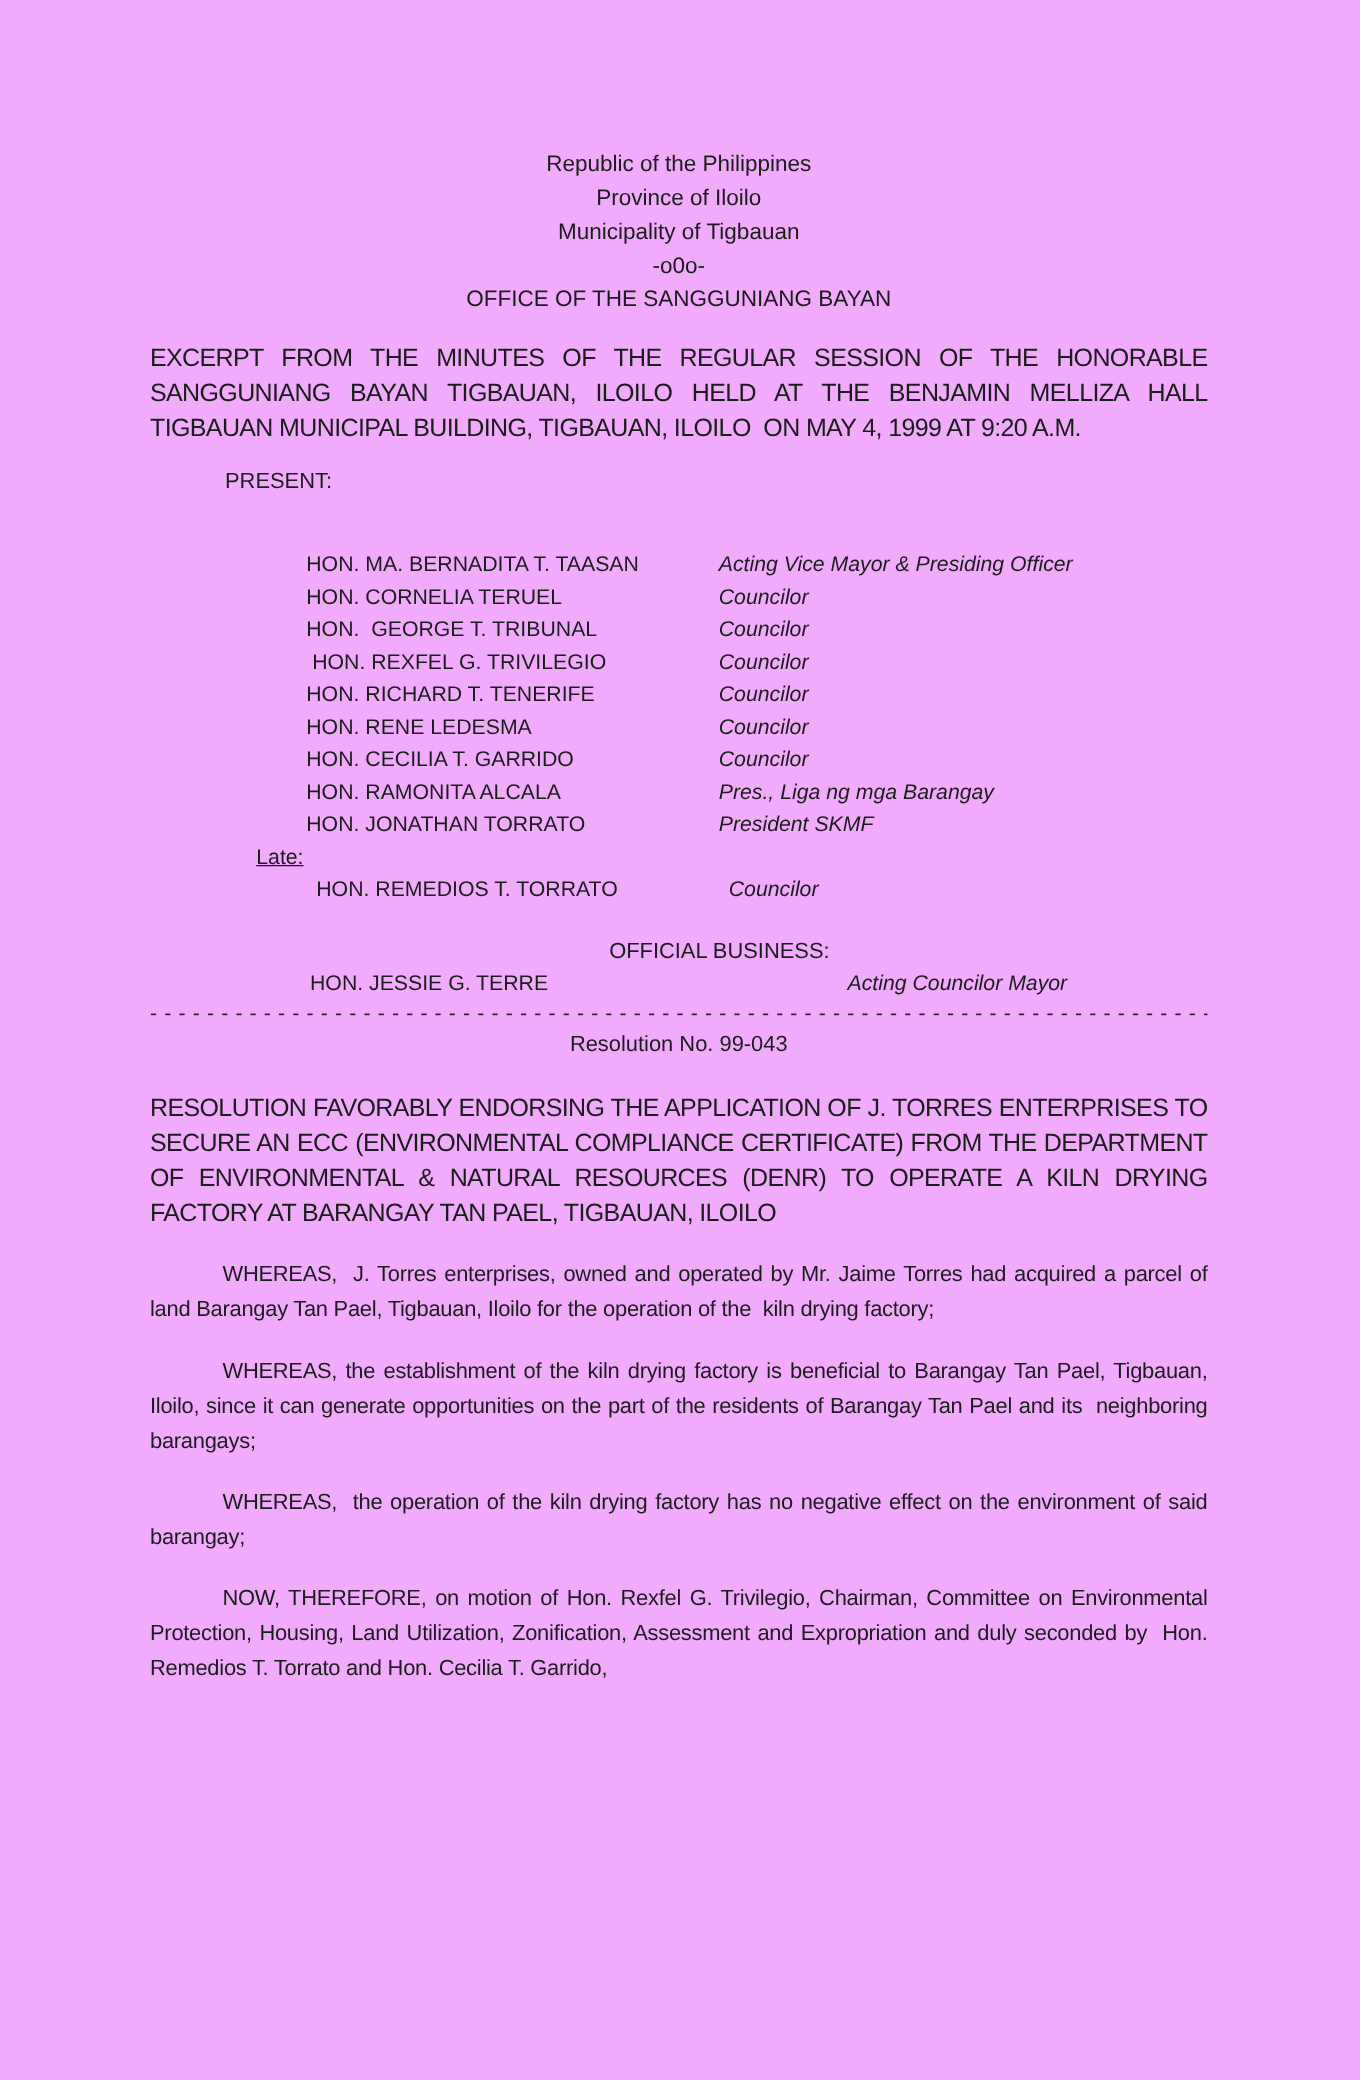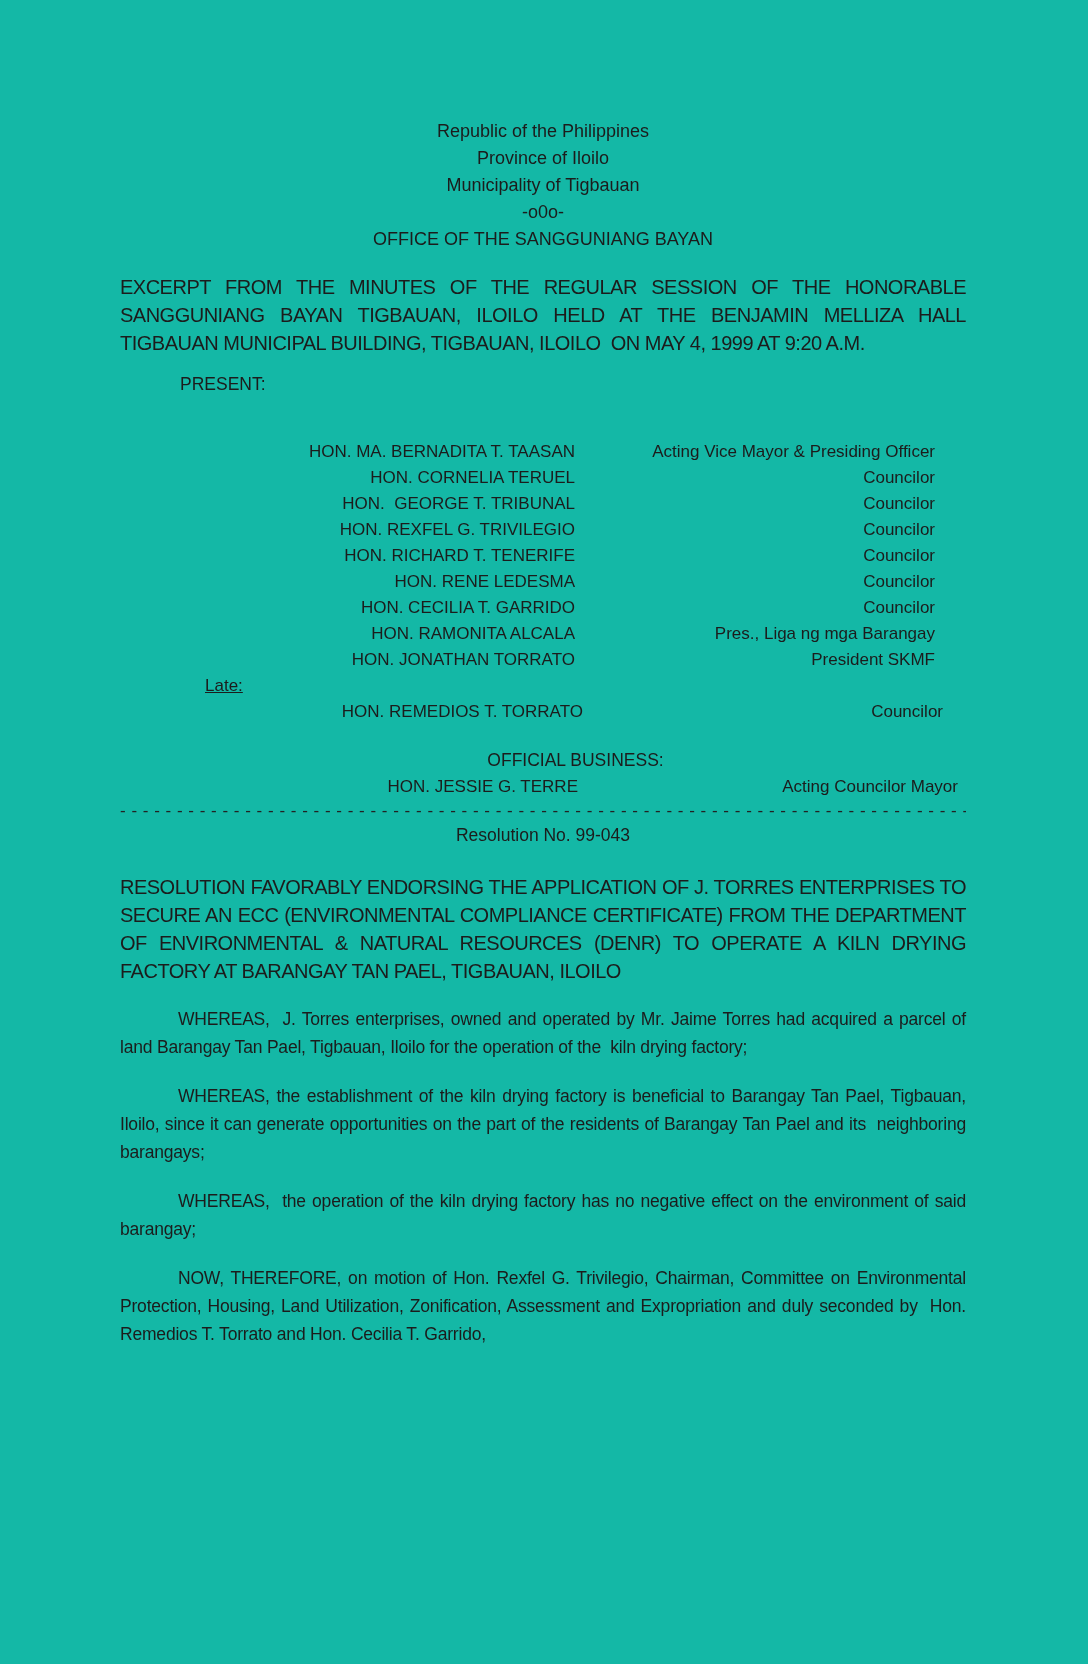--- a/index.html
+++ b/index.html
@@ -1,38 +1,38 @@
 <!DOCTYPE html>
 <html><head>
 <meta charset="utf-8">
 <style>
   html,body{margin:0;padding:0;background:#f2f2f2;}
   .page{
     position:relative;
     width:1088px;height:1664px;
-    background:#14b8a6;
+    background:#f0abfc;
     box-sizing:border-box;
     padding:118px 122px 0 120px;
     margin:0 auto;
     overflow:hidden;
     font-family:"Liberation Sans","DejaVu Sans",sans-serif;
     color:#1c1c1c;
   }
   .h-line{text-align:center;font-size:18px;line-height:27px;white-space:pre-wrap;}
   .para-upper{
     font-size:20px;letter-spacing:-0.5px;line-height:28px;
     text-align:justify;white-space:pre-wrap;margin:0;
   }
   .excerpt{margin-top:20px;}
   .label{font-size:17.5px;line-height:27px;white-space:pre-wrap;}
   .present-label{margin-top:14px;margin-left:60px;}
   .attendee-list{margin-top:41px;}
   .row{display:flex;font-size:17px;line-height:26px;white-space:pre-wrap;}
-  .row .name{flex:none;margin-left:125px;width:330px;text-align:right;}
-  .row .title{flex:none;width:360px;margin-left:0;text-align:right;}
+  .row .name{flex:none;margin-left:125px;width:330px;}
+  .row .title{flex:none;width:360px;margin-left:0;text-align:left;font-style:italic;}
   .late-label{margin-left:85px;font-size:17px;line-height:26px;text-decoration:underline;}
   .late-row .name{margin-left:133px;}
   .absent-label{margin-top:27px;margin-left:63px;}
   .ob-label{margin-top:22px;margin-left:65px;text-align:center;}
   .ob-row .name{margin-left:128px;width:330px;}
   .ob-row .title{width:280px;margin-left:100px;}
   .divider{
     font-size:17px;line-height:22px;white-space:pre;
     overflow:hidden;width:846px;word-spacing:1px;color:#222222;
   }

